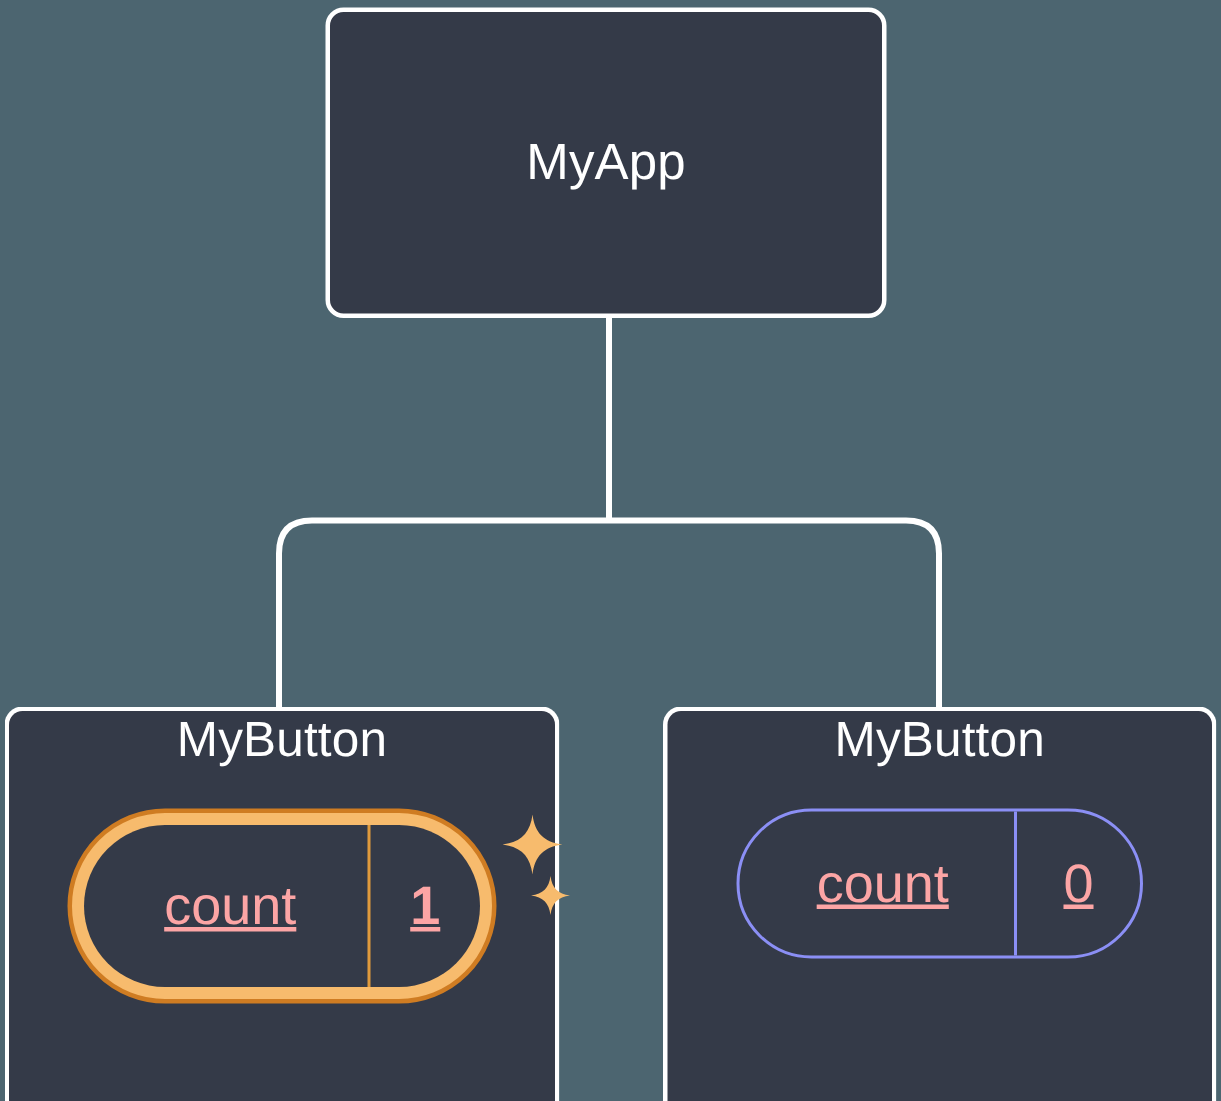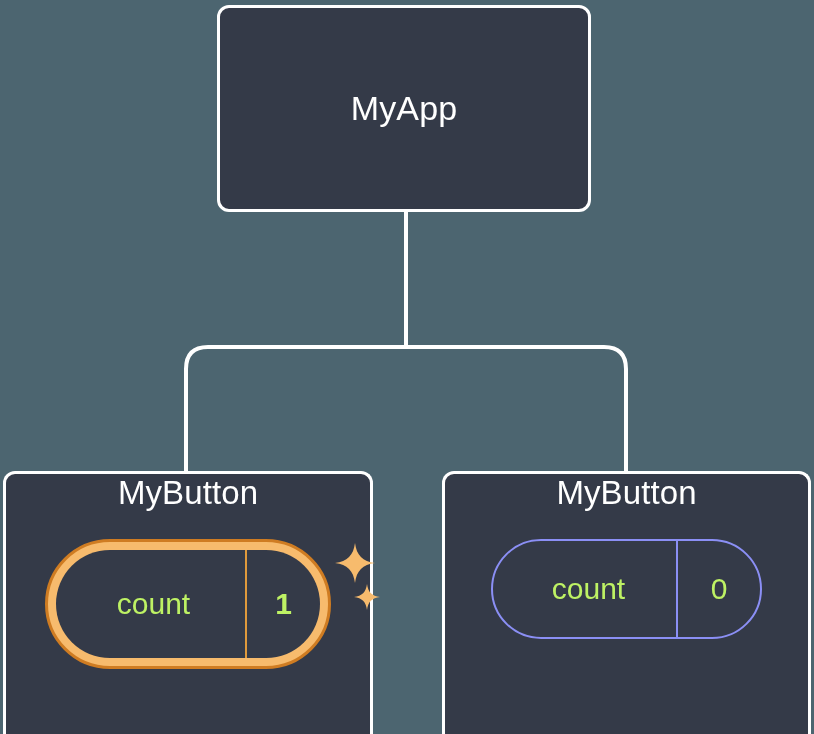--- a/index.html
+++ b/index.html
@@ -90,24 +90,25 @@
     align-items: stretch;
     height: 100px;
     border-radius: 50px;
     background: #343a48;
   }
   .pill-label,
   .pill-value {
     display: flex;
     align-items: center;
     justify-content: center;
-    color: #bef264;
-    font-size: 30px;
+    color: #fca5a5;
+    font-size: 36px;
     line-height: 1;
     white-space: nowrap;
+    text-decoration: underline;
   }
 
   
   .pill.plain {
     border: 2px solid #8b8ff5;
     width: 271px;
   }
   .pill.plain .pill-label {
     width: 175px;
     padding-left: 8px;

